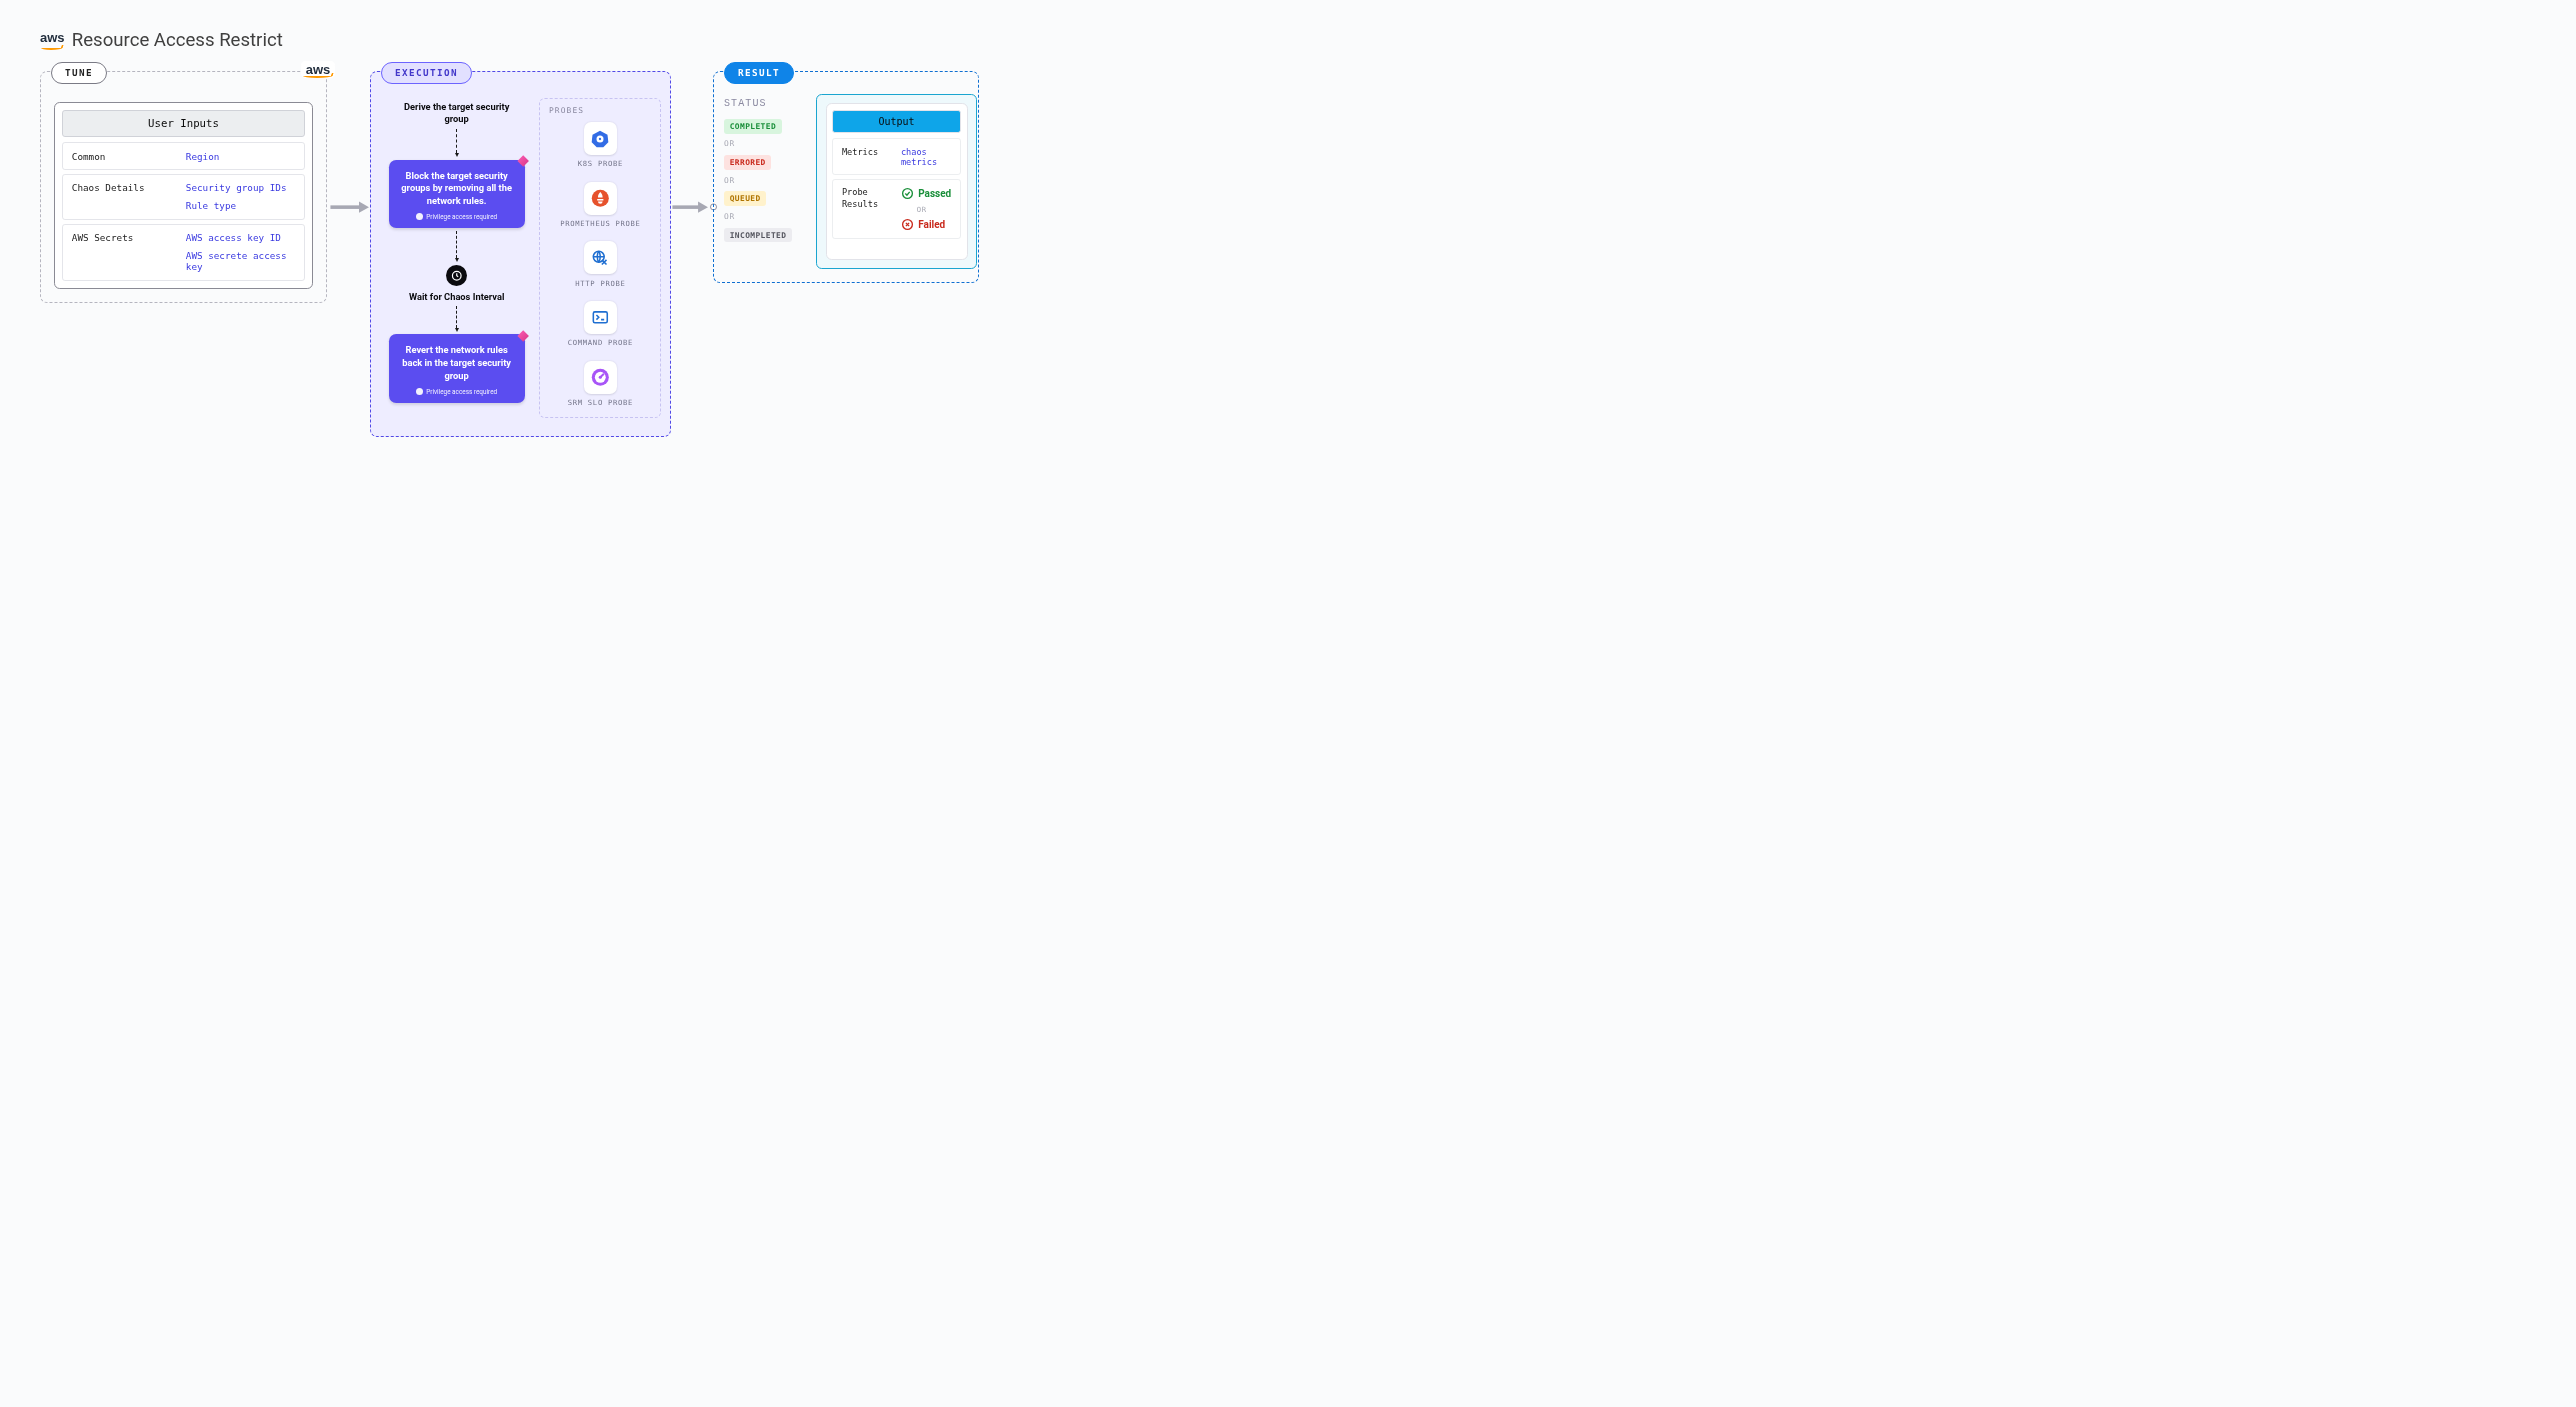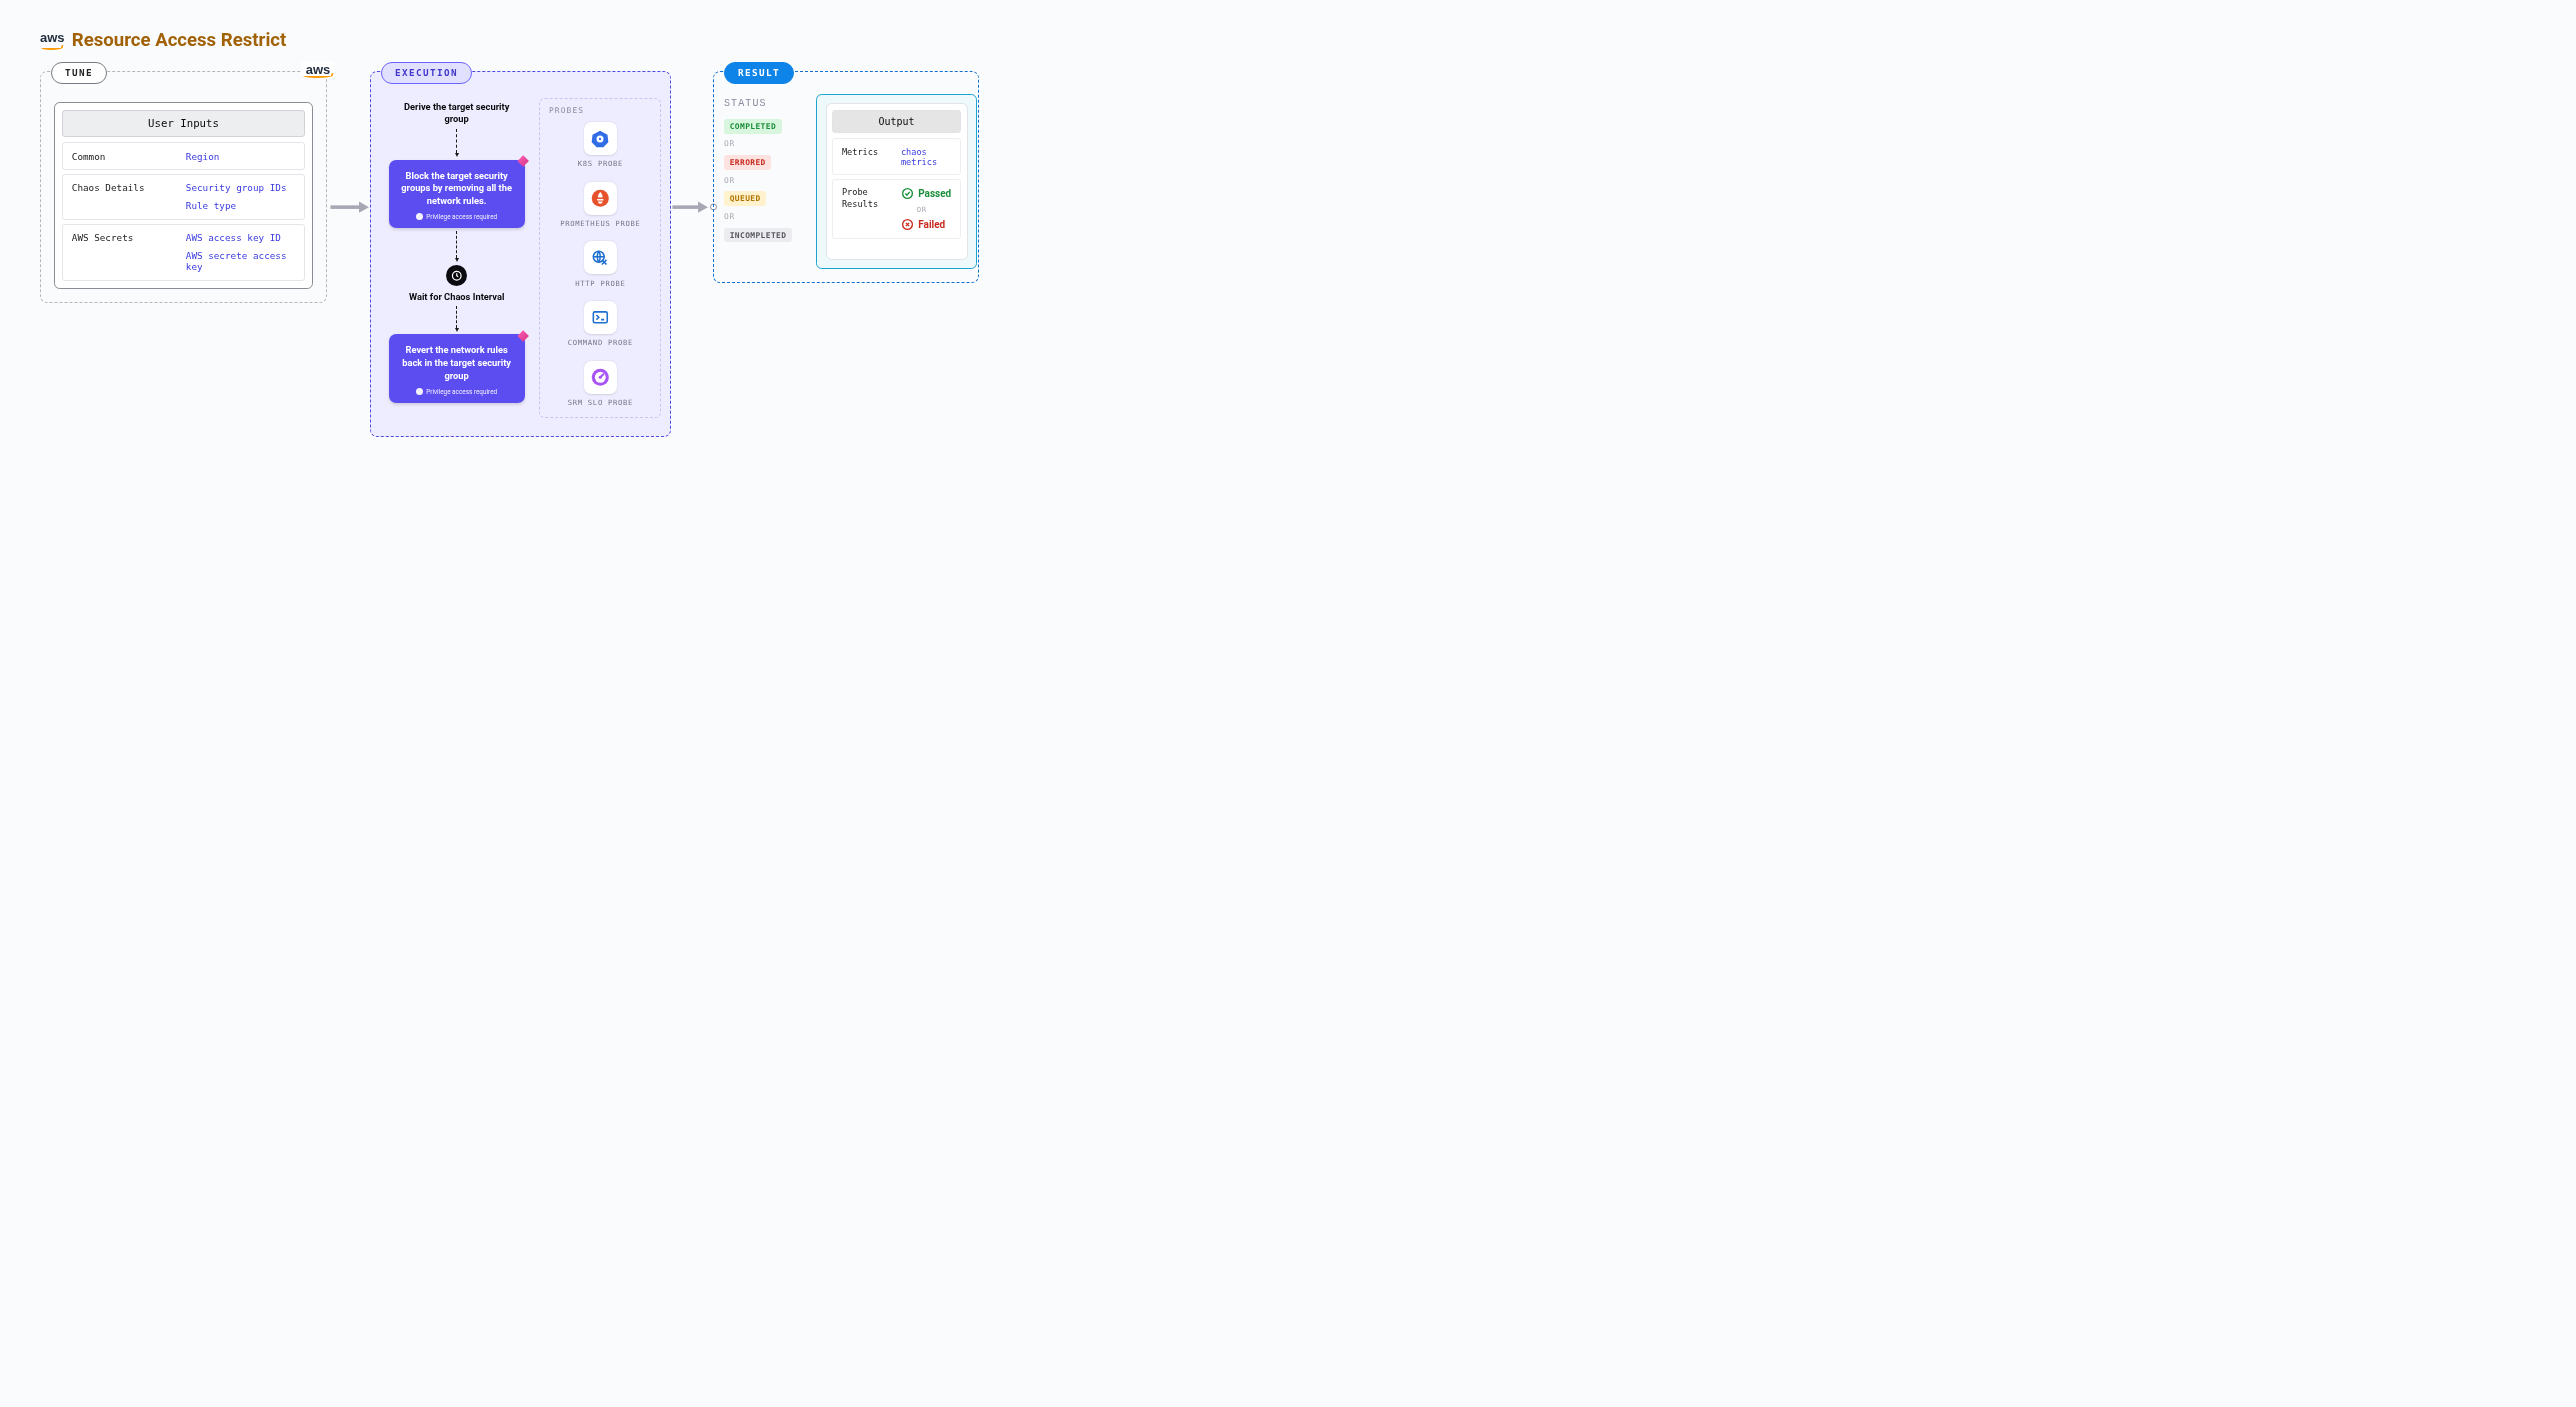--- a/index.html
+++ b/index.html
@@ -7,21 +7,21 @@
     font-family: -apple-system, BlinkMacSystemFont, "Segoe UI", Roboto, sans-serif;
     background: #fafbfc;
     padding: 29px 40px;
     color: #0a0a0a;
   }
   .header { margin-bottom: 20px; }
   .breadcrumb { font-family: ui-monospace,"SFMono-Regular",Menlo,monospace; color:#6b6b76; font-size:11.5px; letter-spacing:0.4px; margin-bottom:5.7px;}
   .title-row { display:flex; align-items:center; gap:7.2px; }
   .aws-mini { font-family: -apple-system,sans-serif; font-weight:700; font-size:13px; color:#232f3e; position:relative; padding-bottom:4.3px;}
   .aws-mini::after { content:""; position:absolute; left:1.4px; right:1.4px; bottom:0; height:2.9px; border-radius:0 0 50% 50%; border-bottom:2.1px solid #ff9900; border-right:2.1px solid #ff9900; transform:skewX(-20deg);}
-  .title { font-size:18.6px; font-weight:700; color:#a16207; }
+  .title { font-size:18.6px; font-weight:400; color:#404040; }
   .stage-row { display:flex; align-items:flex-start; gap:0; }
   .panel { border:1.4px dashed; border-radius:7.2px; position:relative; }
   .panel-label {
     position:absolute; top:-10px; left:10px;
     font-family: ui-monospace,"SFMono-Regular",Menlo,monospace;
     font-weight:700; font-size:9.3px; letter-spacing:1.4px;
     padding:4.3px 13px; border-radius:716px; z-index:2;
   }
   
   .tune { width:287px; border-color:#b5b5bf; padding:23px 13px 13px; }
@@ -65,21 +65,21 @@
   .status-col{width:79px; padding-top:4.3px;}
   .status-head{font-family:Liberation Mono, monospace;font-size:10px;letter-spacing:1.1px;color:#8a89a0;margin-bottom:9px;}
   .pill{display:inline-block;font-family:ui-monospace,Menlo,monospace;font-size:7.9px;font-weight:700;padding:2.9px 5.7px;border-radius:2.9px;letter-spacing:0.4px;}
   .pill.completed{background:#d8f5de;color:#1a8f3a;}
   .pill.errored{background:#fde2e0;color:#c92a1d;}
   .pill.queued{background:#fff2cc;color:#b07400;}
   .pill.incompleted{background:#ececf0;color:#55565f;}
   .or{font-family:ui-monospace,Menlo,monospace;font-size:7.9px;color:#a7a8b3;margin:5.7px 0;letter-spacing:0.7px;}
   .output-panel{flex:1;background:#eef9fc;border:1.1px solid #1aa5d0;border-radius:5.7px;padding:8.6px;}
   .outputs-box{background:#fff;border:0.7px solid #e2e3e9;border-radius:5.7px;padding:5.7px;}
-  .output-head{background:#e5e5e5;border:0.7px solid #e2e3e9;border-radius:2.9px;text-align:center;font-family:ui-monospace,Menlo,monospace;padding:5px;font-size:10px;margin-bottom:5.7px;}
+  .output-head{background:#0ea5e9;border:0.7px solid #e2e3e9;border-radius:2.9px;text-align:center;font-family:ui-monospace,Menlo,monospace;padding:5px;font-size:10px;margin-bottom:5.7px;}
   .out-row{border:0.7px solid #eceef0;border-radius:2.9px;padding:7.2px 8.6px;margin-bottom:4.3px;display:flex;gap:10px;}
   .out-row:last-child{margin-bottom:14px;}
   .out-key{font-family:ui-monospace,Menlo,monospace;font-size:8.6px;color:#222;width:49px;flex-shrink:0;line-height:1.3;}
   .out-vals{display:flex;flex-direction:column;gap:4.3px;}
   .metric-link{font-family:ui-monospace,Menlo,monospace;font-size:8.6px;color:#3a3ae0;}
   .pr{display:flex;align-items:center;gap:4.3px;font-size:10px;font-weight:700;}
   .pr.pass{color:#1a8f3a;} .pr.fail{color:#c92a1d;}
   .pr-or{font-family:ui-monospace,Menlo,monospace;font-size:7.2px;color:#a7a8b3;letter-spacing:0.7px;margin-left:15.8px;}
   
   .result-arrow{width:42px;display:flex;align-items:center;margin-top:129px;position:relative;}

